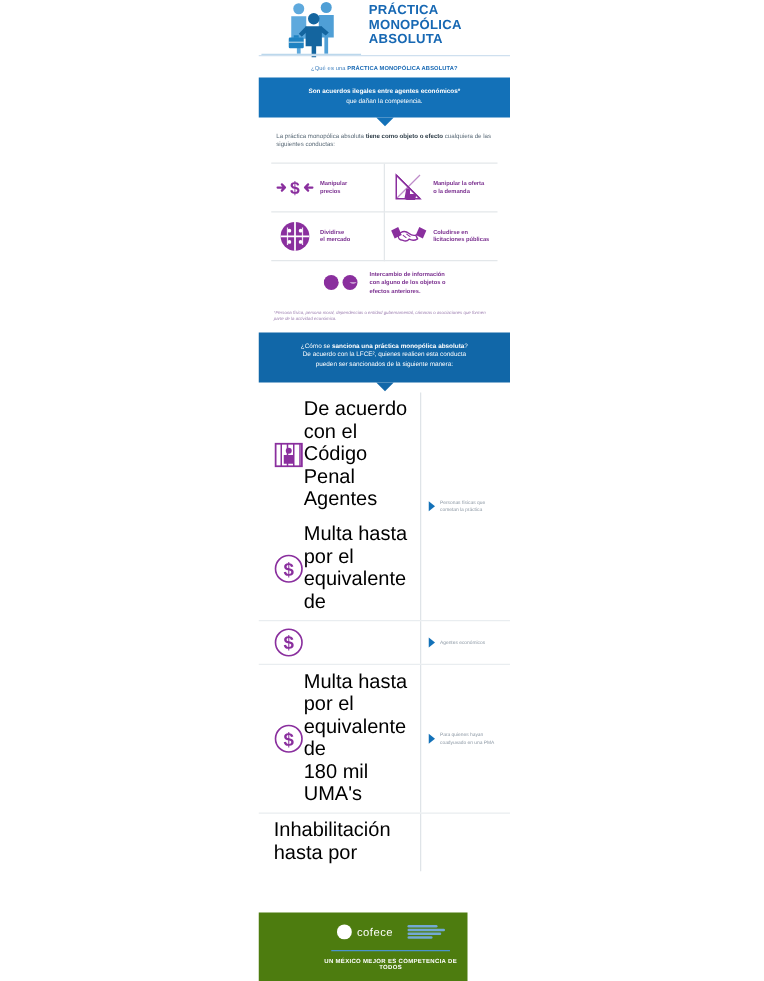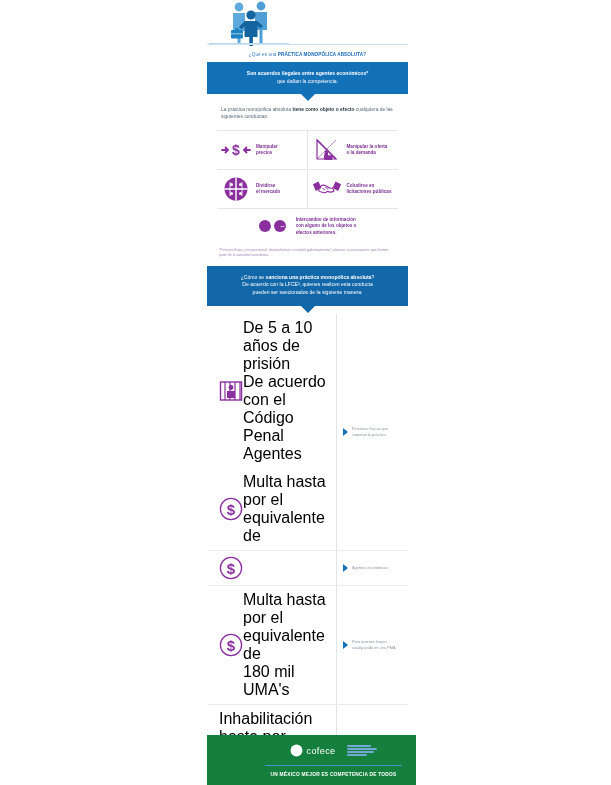--- a/index.html
+++ b/index.html
@@ -56,21 +56,21 @@
   .sgroup { border-bottom:1px solid #e9edf0; }
   .sgroup.last { border-bottom:none; }
   .grp { display:flex; align-items:stretch; }
   .grp .grp-left { flex:1 1 auto; }
   .grp .grp-right { flex:0 0 72px; display:flex; align-items:center; gap:4px;
                     border-left:1px solid #dfe4e8; padding-left:6px; }
   .grp .grp-right .rtxt { font-size:3.9px; line-height:5.4px; color:#8b97a3; }
   .srow2 { display:flex; align-items:center; padding:5px 0 5px 12px; }
 
   
-  .footer { position:absolute; left:0; bottom:0; width:209px; background:#15803d; color:#fff;padding-left:44px; }
+  .footer { position:absolute; left:0; bottom:0; width:167px; background:#4d7c0f; color:#fff;padding-left:44px; }
   .f-top { display:flex; align-items:center; justify-content:center; gap:12px; padding:9px 0 8px 0; }
   .f-logo { display:flex; align-items:center; gap:4px; }
   .f-logo .mark { width:13px; height:13px; }
   .f-logo .word { font-size:9px; letter-spacing:.4px; }
   .f-seal { display:flex; flex-direction:column; gap:1.5px; }
   .f-seal i { display:block; height:1.6px; background:#73a9d4; border-radius:1px; }
   .f-rule { height:1px; background:#4a94cd; margin:0 14px; }
   .f-tag { text-align:center; font-size:4.8px; font-weight:bold; letter-spacing:.25px; padding:6px 0 8px 0; }
 
   svg { display:block; }
@@ -103,20 +103,25 @@
           <path d="M48.2 21 L54 26 l-2.4 2.4 L47 25 z"></path>
         </g>
 
         <g>
           <rect x="22" y="30" width="12" height="8.5" rx="1" fill="#1f82c2"></rect>
           <rect x="26" y="28.2" width="4" height="2" fill="#1f82c2"></rect>
           <rect x="22" y="33.3" width="12" height="1" fill="#ffffff" opacity=".6"></rect>
         </g>
         <line x1="0" y1="43.5" x2="80" y2="43.5" stroke="#bcd8ec" stroke-width="1"></line>
       </svg>
+    </div>
+    <div class="hdr-title">
+      <div>PRÁCTICA</div>
+      <div>MONOPÓLICA</div>
+      <div>ABSOLUTA</div>
     </div>
     <div class="hdr-rule"></div>
   </div>
 
   <div class="q-line">
     <span>¿Qué es una </span><b>PRÁCTICA MONOPÓLICA ABSOLUTA?</b>
   </div>
 
   <div class="callout">
     <div><b>Son acuerdos ilegales entre agentes económicos*</b></div>
@@ -208,21 +213,20 @@
           <div class="srow2">
             <span class="sico">
               <svg viewBox="0 0 24 22" width="24" height="22">
                 <rect x="1.5" y="2" width="21" height="18" fill="none" stroke="#8a2f9e" stroke-width="1.4"></rect>
                 <path d="M6 2 v18 M11 2 v18 M16 2 v18 M21 2 v18" stroke="#8a2f9e" stroke-width="1.2"></path>
                 <circle cx="12" cy="7.5" r="2.4" fill="#8a2f9e"></circle>
                 <path d="M8 11 h8 v7 h-8 z" fill="#8a2f9e"></path>
               </svg>
             </span>
             <span class="sbody">
-              <span class="s-t2">De 5 a 10 años de prisión</span>
               <div class="s-sub">De acuerdo con el Código Penal Agentes</div>
             </span>
           </div>
           <div class="srow2">
             <span class="sico">
               <svg viewBox="0 0 24 24" width="24" height="24">
                 <circle cx="12" cy="12" r="10.6" fill="none" stroke="#8a2f9e" stroke-width="1.3"></circle>
                 <text x="12" y="17.5" font-size="15" font-family="Liberation Sans, sans-serif" font-weight="bold" fill="#8a2f9e" text-anchor="middle">$</text>
               </svg>
             </span>

